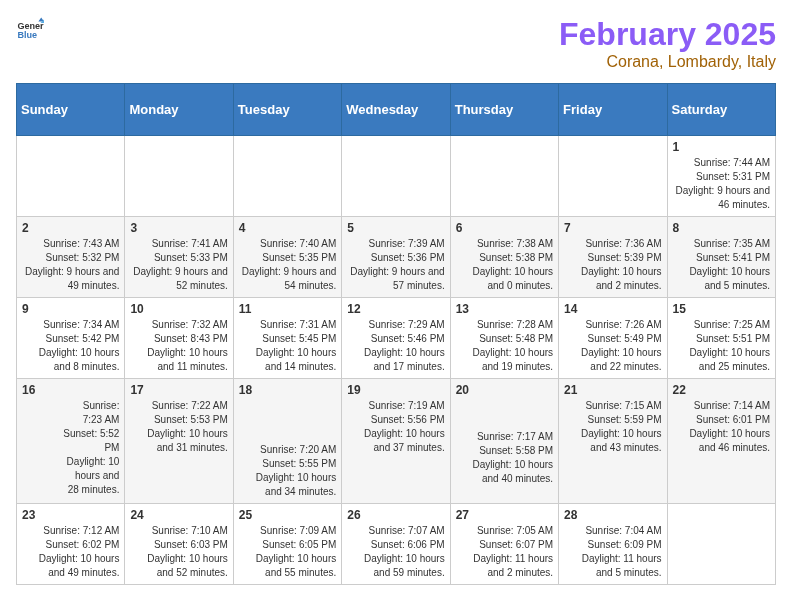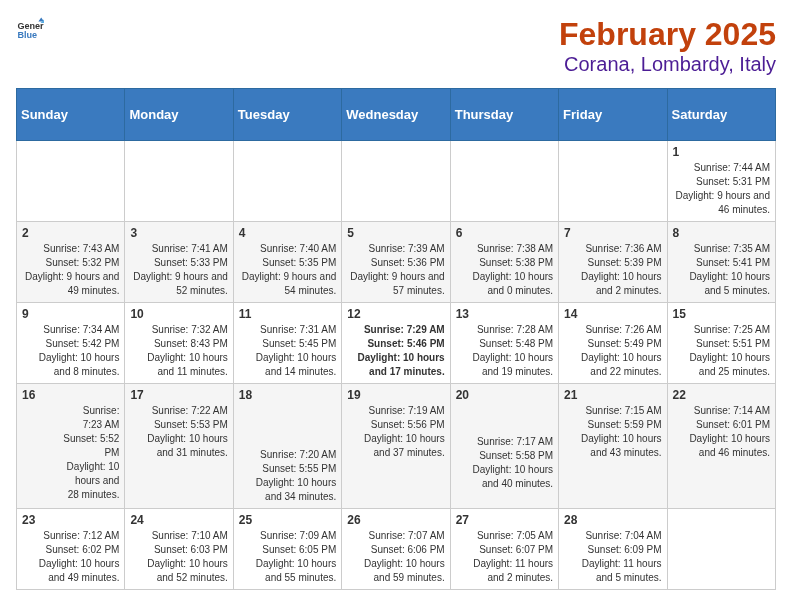--- a/index.html
+++ b/index.html
@@ -24,25 +24,25 @@
     .logo-icon {
       width: 28px;
       height: 28px;
     }
     .title-area {
       text-align: right;
     }
     .calendar-title {
       font-size: 32px;
       font-weight: bold;
-      color: #c2410c;
+      color: #8b5cf6;
     }
     .calendar-subtitle {
-      font-size: 20px;
-      color: #4c1d95;
+      font-size: 16px;
+      color: #a16207;
     }
     .calendar-table {
       width: 100%;
       border-collapse: collapse;
       border: 1px solid #ccc;
     }
     .calendar-table th {
       background-color: #3a7abf;
       color: #fff;
       font-size: 13px;
@@ -183,21 +183,21 @@
 Daylight: 10 hours and 11 minutes.</div>
         </td>
         <td>
           <span class="day-number">11</span>
           <div class="day-info" style="white-space: pre-line;">Sunrise: 7:31 AM
 Sunset: 5:45 PM
 Daylight: 10 hours and 14 minutes.</div>
         </td>
         <td>
           <span class="day-number">12</span>
-          <div class="day-info" style="white-space: pre-line; font-weight: bold;">Sunrise: 7:29 AM
+          <div class="day-info" style="white-space: pre-line;">Sunrise: 7:29 AM
 Sunset: 5:46 PM
 Daylight: 10 hours and 17 minutes.</div>
         </td>
         <td>
           <span class="day-number">13</span>
           <div class="day-info" style="white-space: pre-line;">Sunrise: 7:28 AM
 Sunset: 5:48 PM
 Daylight: 10 hours and 19 minutes.</div>
         </td>
         <td>

